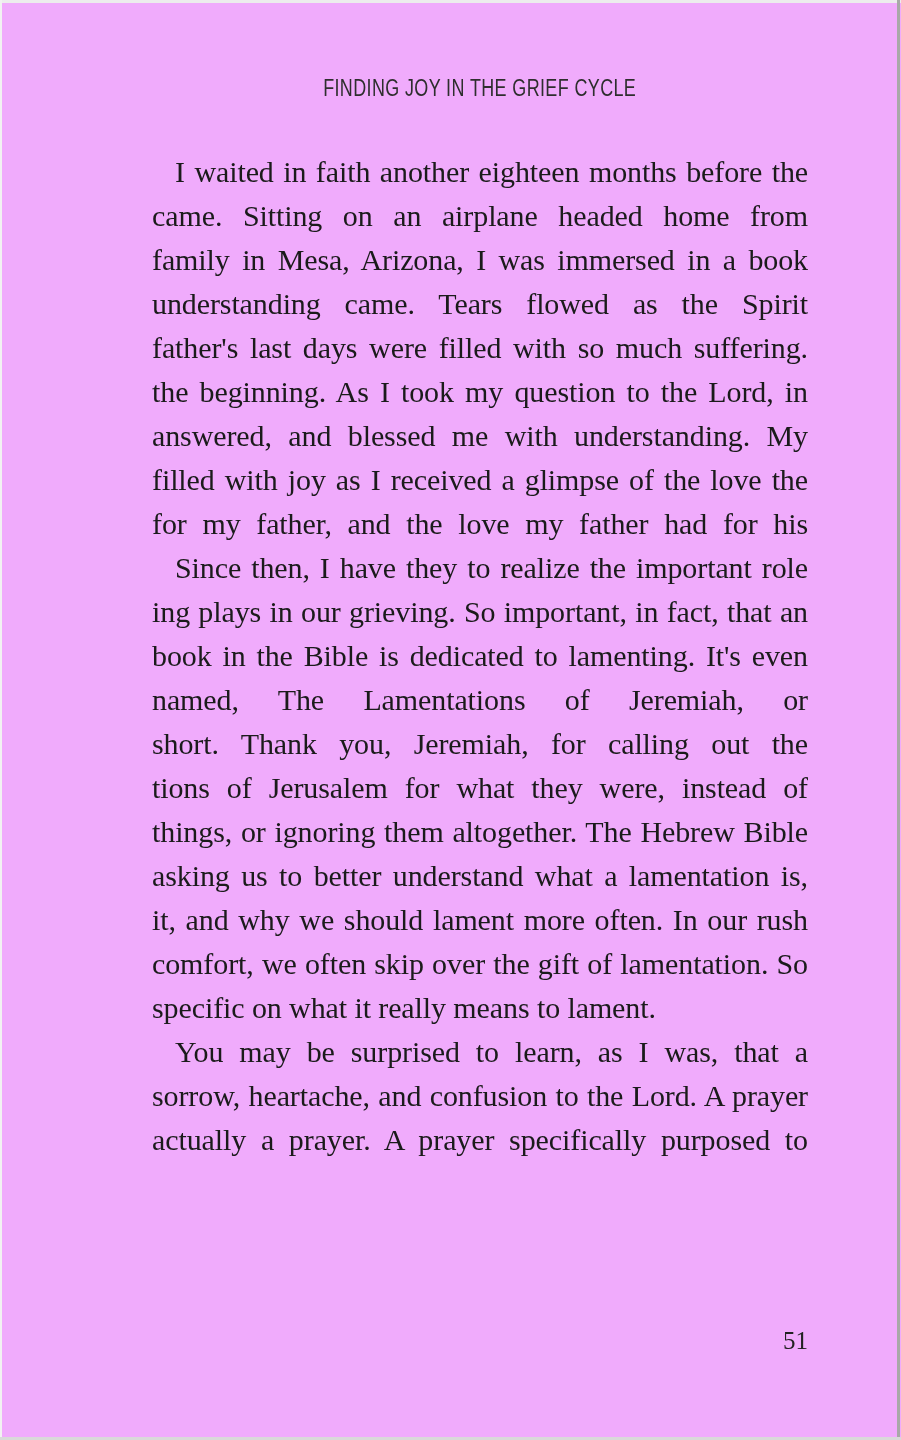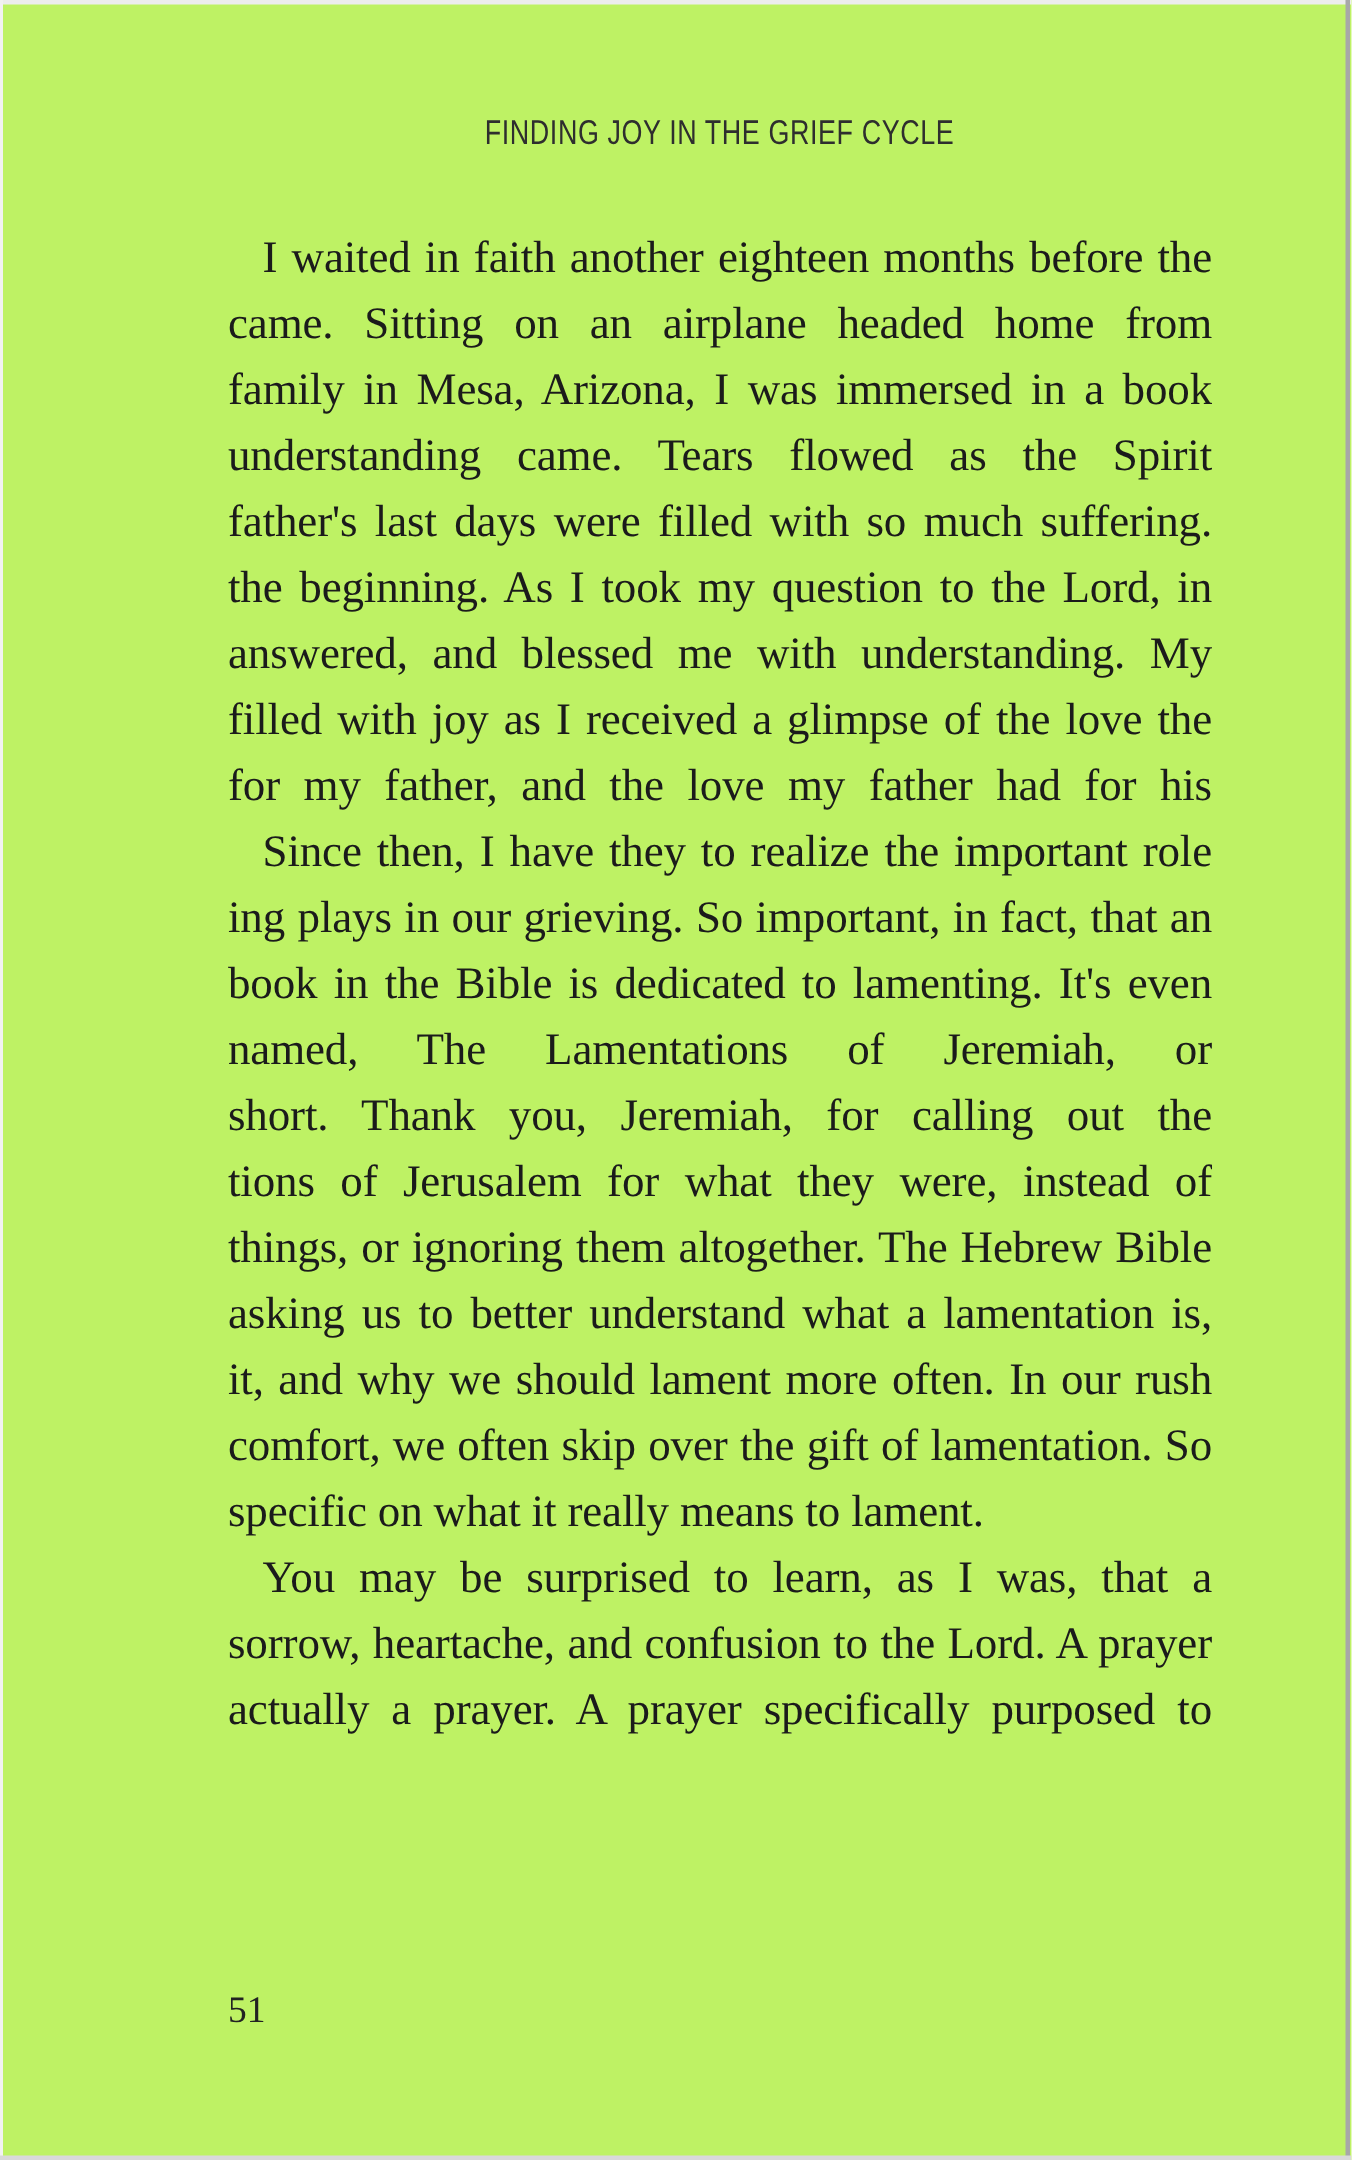--- a/index.html
+++ b/index.html
@@ -1,21 +1,21 @@
 <!DOCTYPE html>
 <html><head>
 <meta charset="utf-8">
 <style>
   html, body { margin: 0; padding: 0; background: #ffffff; }
 
   .stage {
     position: relative;
     width: 901px;
     height: 1440px;
-    background: #bef264;
+    background: #f0abfc;
     overflow: hidden;
     font-family: "Liberation Serif", serif;
     text-decoration: underline;
   }
 
   
   .edge-top    { position: absolute; top: 0; left: 0; right: 0; height: 3px; background: #ededed; }
   .edge-left   { position: absolute; top: 0; left: 0; bottom: 0; width: 2px; background: #f2f2f2; }
   .edge-right  { position: absolute; top: 0; right: 1px; bottom: 0; width: 3px; background: #a8a8a8; }
   .edge-bottom { position: absolute; bottom: 0; left: 0; right: 0; height: 3px; background: #d9d9d9; }
@@ -64,21 +64,21 @@
     height: 0;
   }
   .line.first { text-indent: 23px; }
 
   
   .folio {
     position: absolute;
     top: 1327px;
     left: 152px;
     width: 656px;
-    text-align: left;
+    text-align: right;
     font-size: 25px;
     color: #222222;
   }
 </style>
 </head>
 <body>
 
 <div class="stage">
 
   <div class="edge-top"></div>

